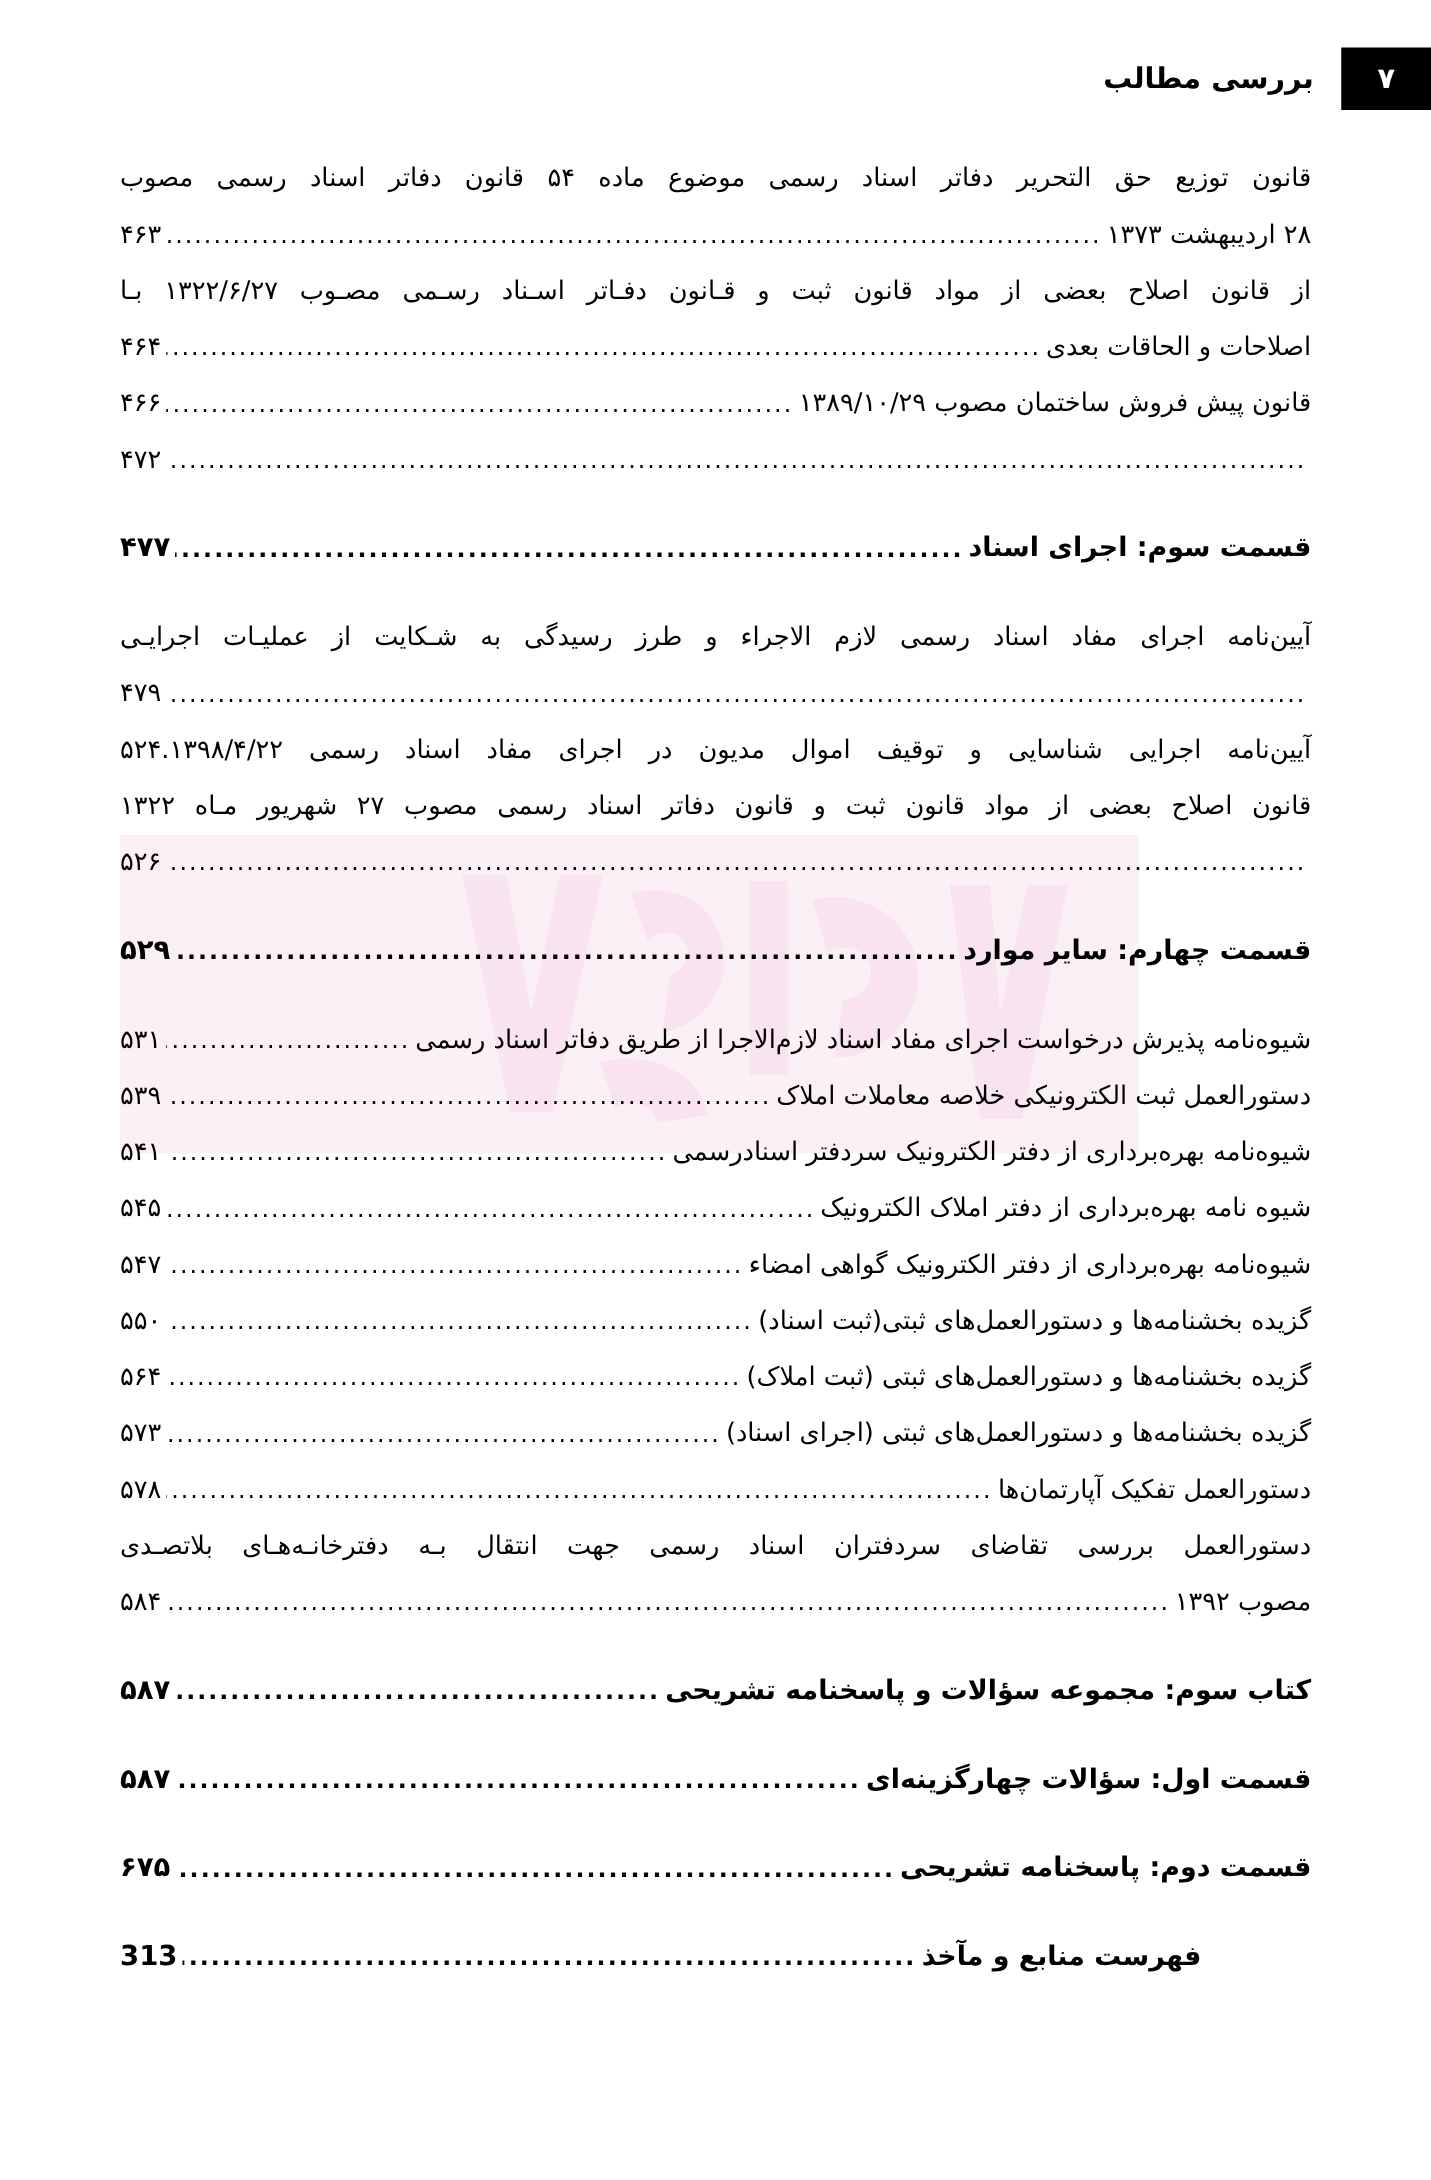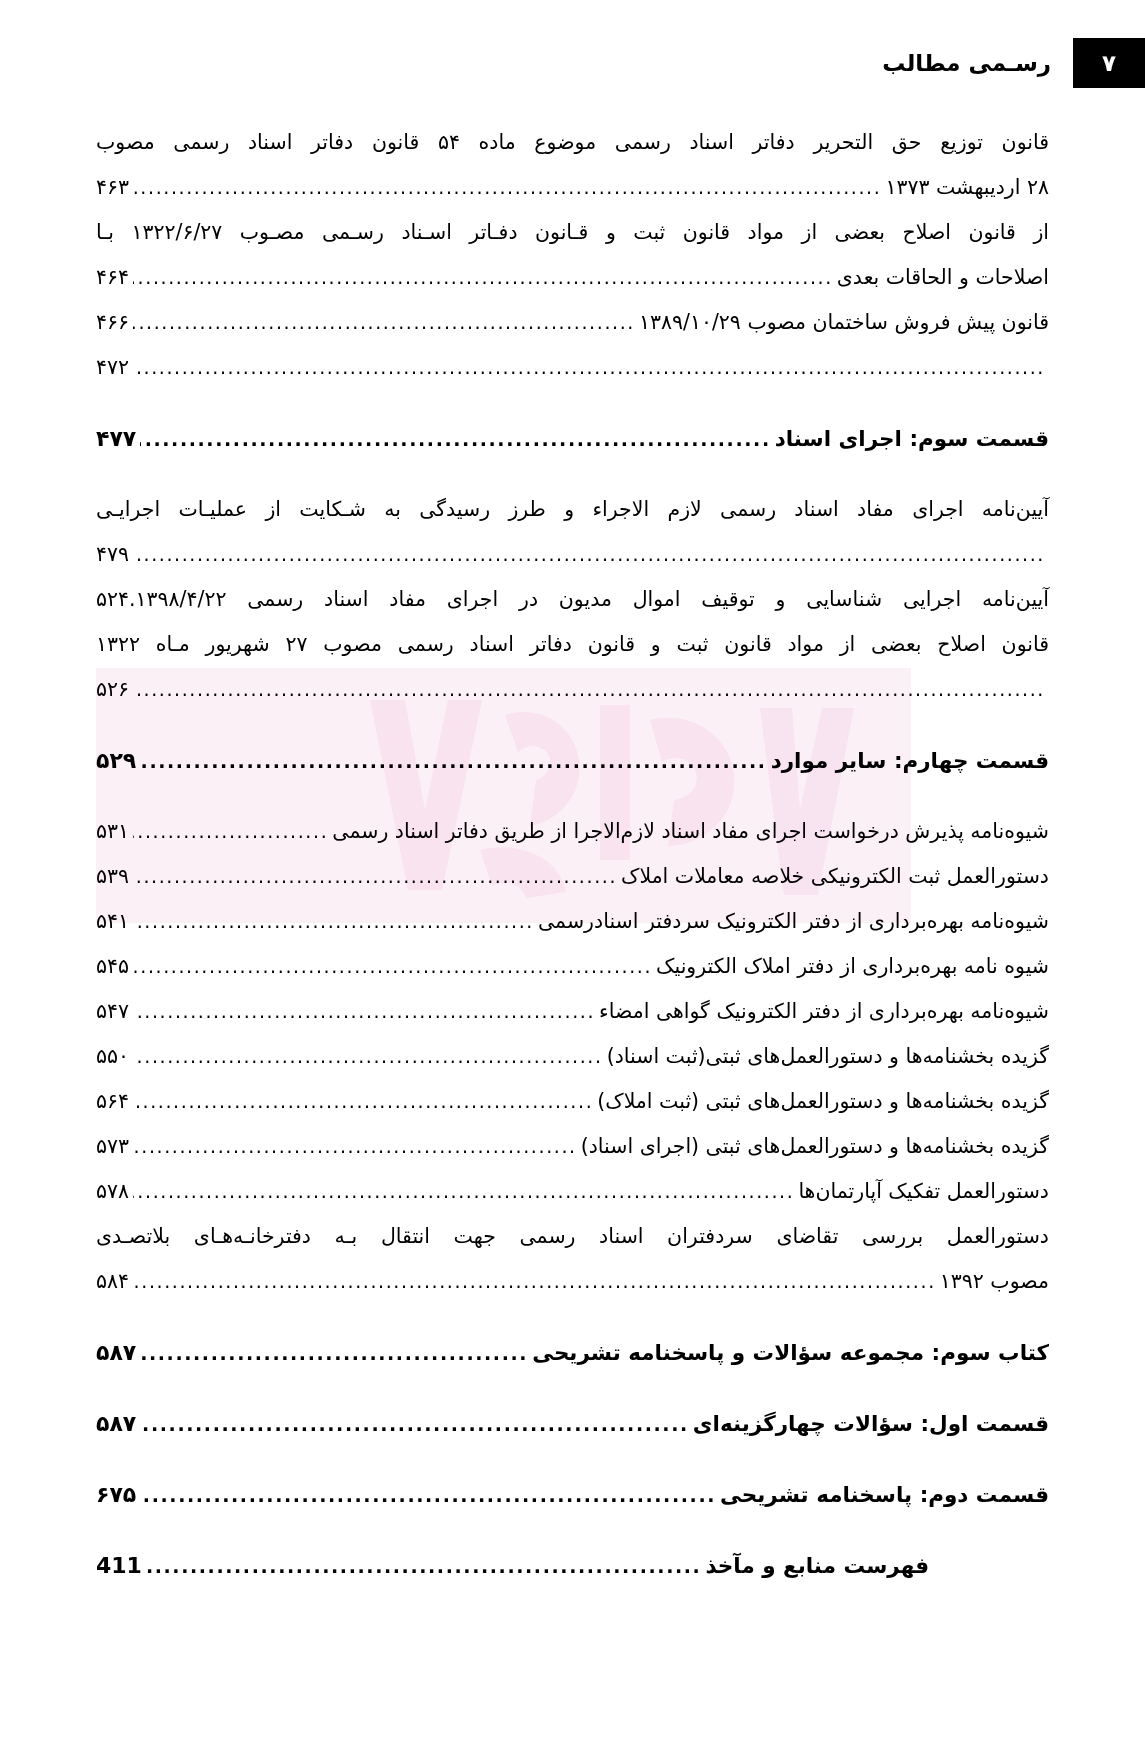--- a/index.html
+++ b/index.html
@@ -149,21 +149,21 @@
   }
   .wrap-line.nolast { text-align-last: justify; margin-left: 28px; }
 </style>
 </head>
 <body>
 
 <div class="page">
 
   <div class="header">
     <div class="header-box">۷</div>
-    <div class="header-title">رسـمی مطالب</div>
+    <div class="header-title">بررسی مطالب</div>
   </div>
 
   <div class="watermark-band"></div>
   <div class="watermark-art">
     <svg viewBox="0 0 600 290" xmlns="http://www.w3.org/2000/svg">
       <g fill="#f2d3e6" opacity="0.85">
         <path d="M40 40 L75 40 L95 150 L118 40 L152 40 L112 230 L78 230 Z"></path>
         <path d="M175 55 C205 45 240 60 248 95 C256 130 232 160 200 166 L206 120 C218 116 224 104 218 94 C212 84 196 84 188 92 Z"></path>
         <path d="M270 45 L300 45 L300 200 L270 200 Z"></path>
         <path d="M320 60 C360 50 400 75 404 115 C408 155 376 185 338 186 L344 140 C360 138 370 126 366 112 C362 98 344 94 332 102 Z"></path>
@@ -345,20 +345,20 @@
     <div class="entry bold gap-bottom">
       <div class="row">
         <span class="txt">قسمت دوم: پاسخنامه تشریحی</span>
         <span class="dots"></span>
         <span class="pg">۶۷۵</span>
       </div>
     </div>
 
     <div class="entry bold gap-top">
       <div class="row">
-        <span class="txt" style="margin-right:120px">فهرست منابع و مآخذ</span>
-        <span class="dots"></span>
-        <span class="pg">411</span>
+        <span class="txt" style="margin-right:88px">فهرست منابع و مآخذ</span>
+        <span class="dots"></span>
+        <span class="pg">313</span>
       </div>
     </div>
 
   </div>
 </div>
 
 </body></html>

